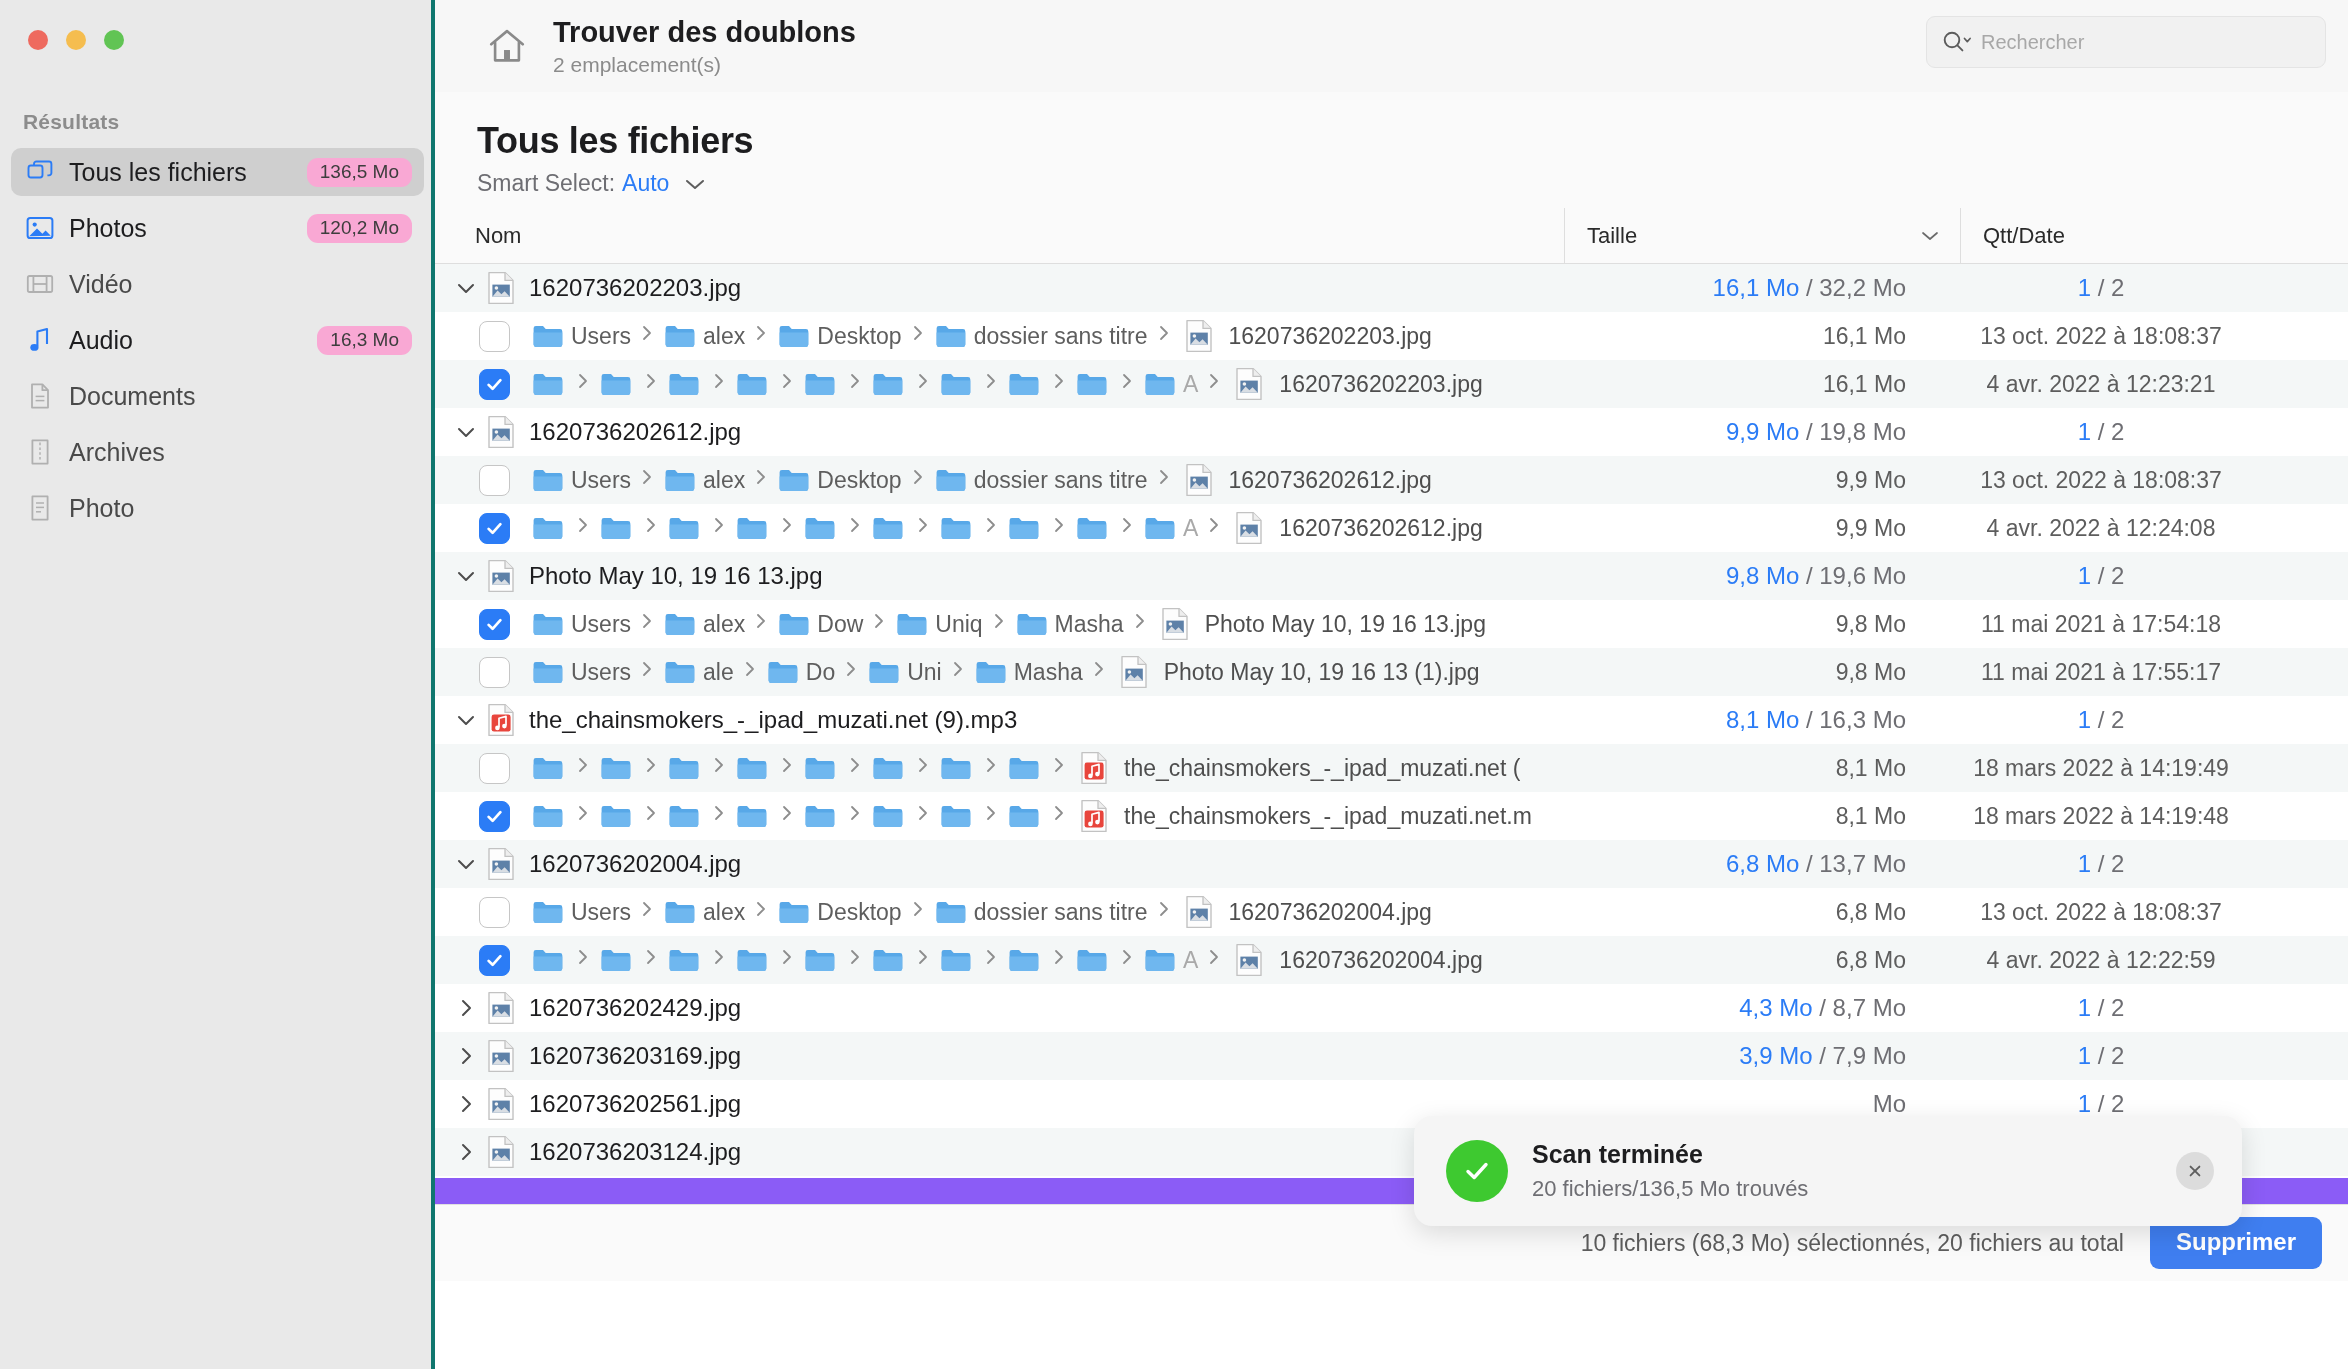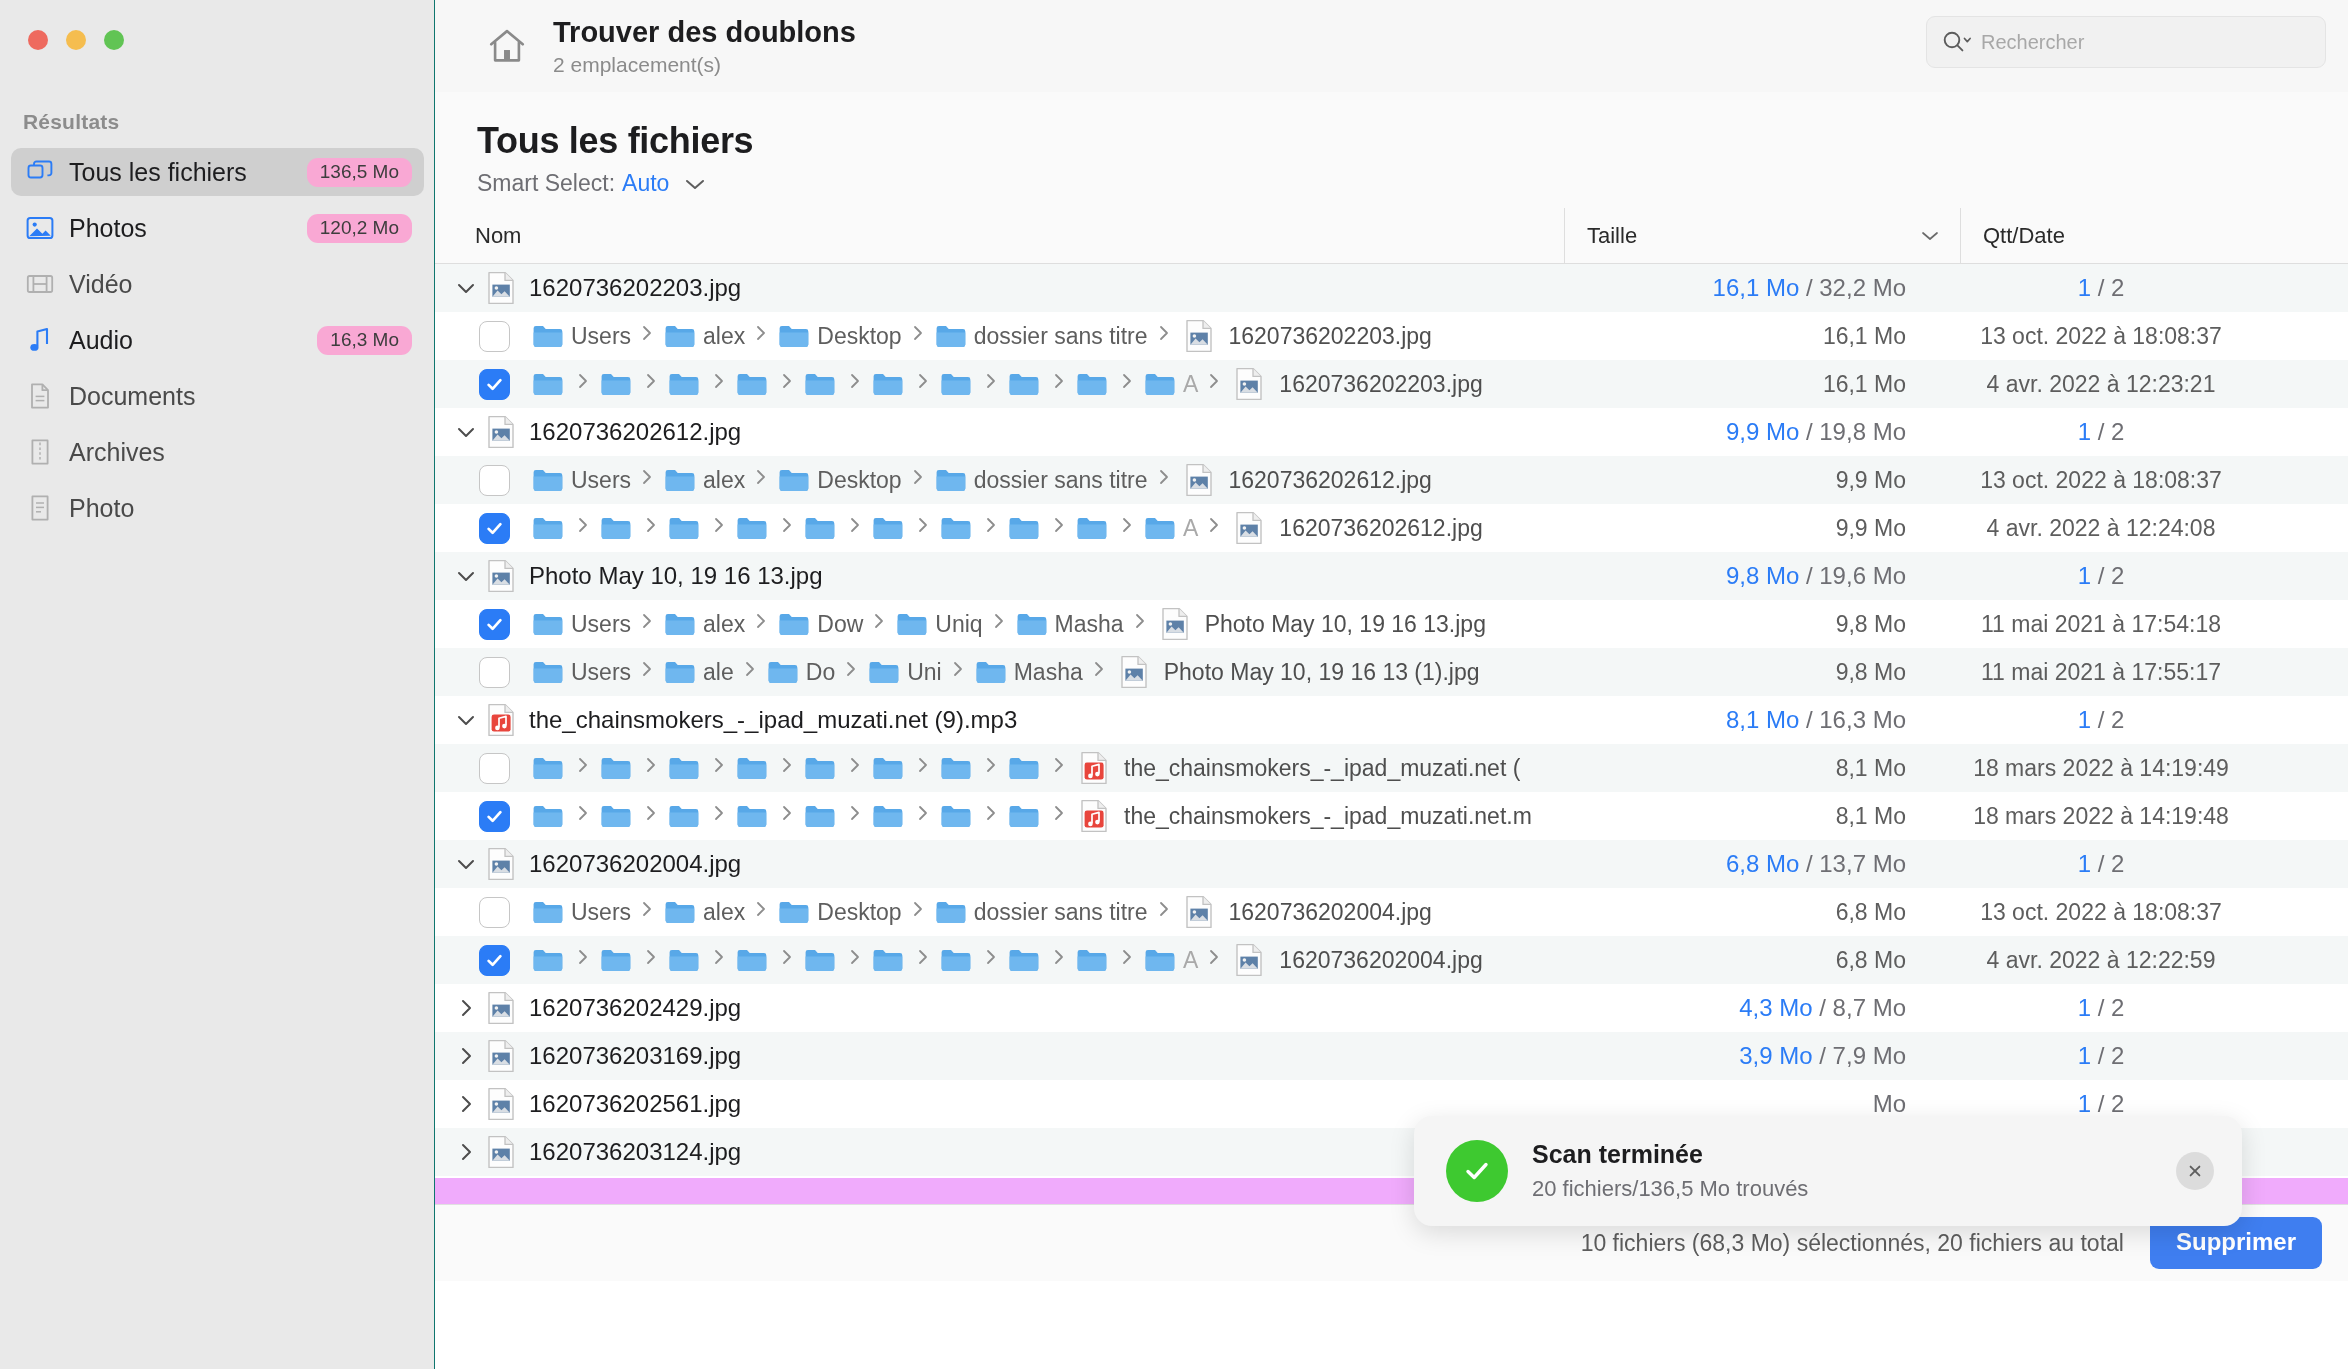--- a/index.html
+++ b/index.html
@@ -9,21 +9,21 @@
     background: #ffffff;
     overflow: hidden;
     -webkit-font-smoothing: antialiased;
   }
   #app { display: flex; width: 2348px; height: 1369px; position: relative; }
 
   
   #sidebar {
     width: 435px; height: 1369px; flex: 0 0 435px;
     background: #e9e9e9;
-    border-right: 1px solid #0f766e;
+    border-right: 4px solid #0f766e;
     position: relative;
   }
   .traffic { position: absolute; top: 30px; left: 28px; display: flex; gap: 18px; }
   .light { width: 20px; height: 20px; border-radius: 50%; }
   .light.red { background: #ee6a5f; }
   .light.yellow { background: #f5bd4f; }
   .light.green { background: #61c454; }
 
   .side-head {
     position: absolute; top: 110px; left: 23px;
@@ -42,21 +42,21 @@
   .side-label { font-size: 25px; color: #1d1d1f; white-space: nowrap; }
   .side-label.dim { color: #4a4a4a; }
   .side-spacer { flex: 1 1 auto; }
   .side-badge {
     background: #f9a8d4; color: #3d3d3d;
     font-size: 19px; border-radius: 11px;
     padding: 3px 13px 4px; white-space: nowrap;
   }
 
   
-  #main { flex: 1 1 auto; height: 1281px; position: relative; background: #f0abfc; }
+  #main { flex: 1 1 auto; height: 1281px; position: relative; background: #8b5cf6; }
 
   #topbar {
     height: 92px; background: #f7f7f7;
     display: flex; align-items: center;
     padding: 0 0 0 48px; position: relative;
   }
   .home-ico { width: 48px; height: 48px; flex: 0 0 48px; margin-right: 22px;
               display:flex; align-items:center; justify-content:center; }
   .title-wrap { display: flex; flex-direction: column; justify-content: center; }
   .top-title { font-size: 29px; font-weight: bold; color: #1d1d1f; line-height: 1.2; }

